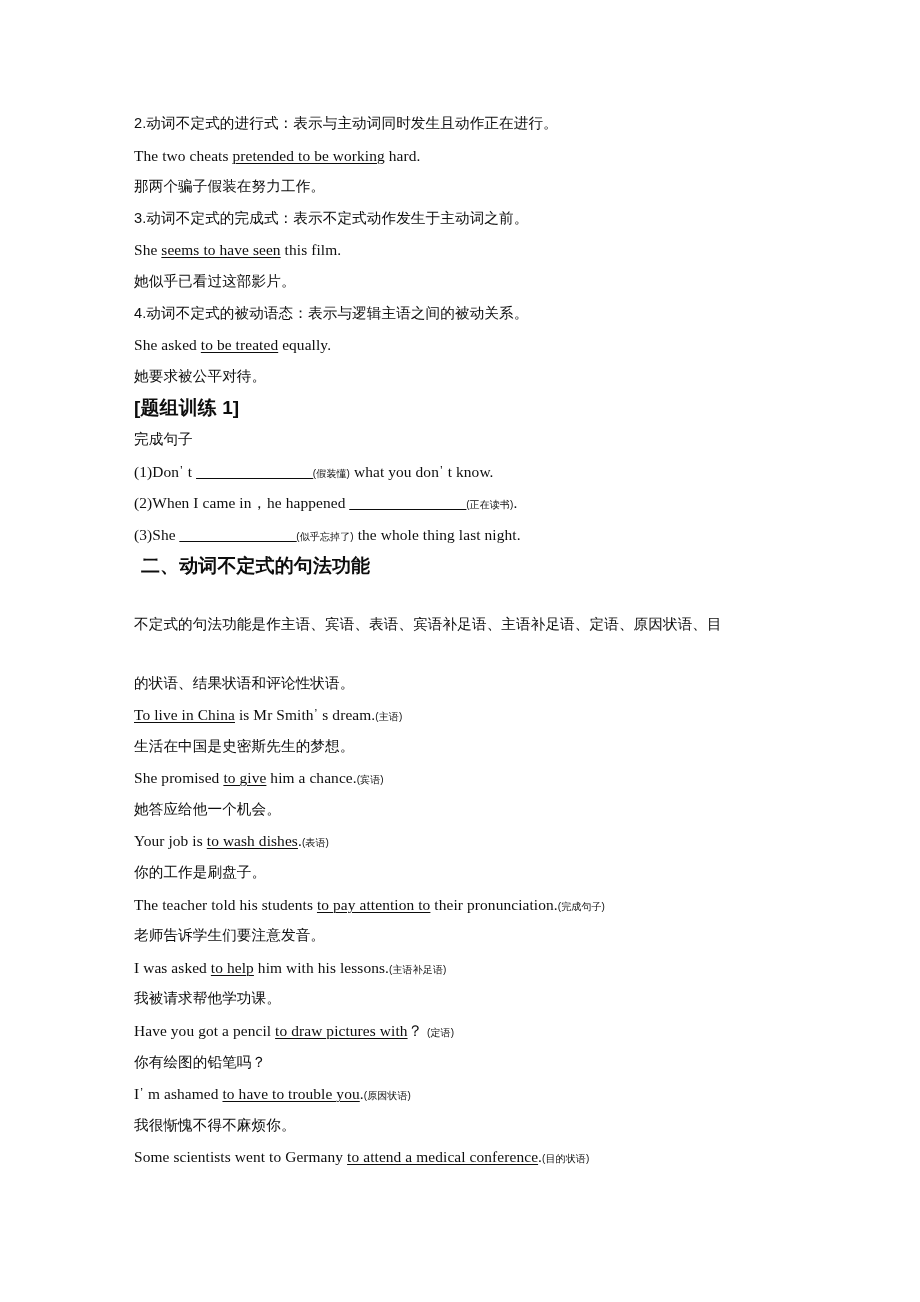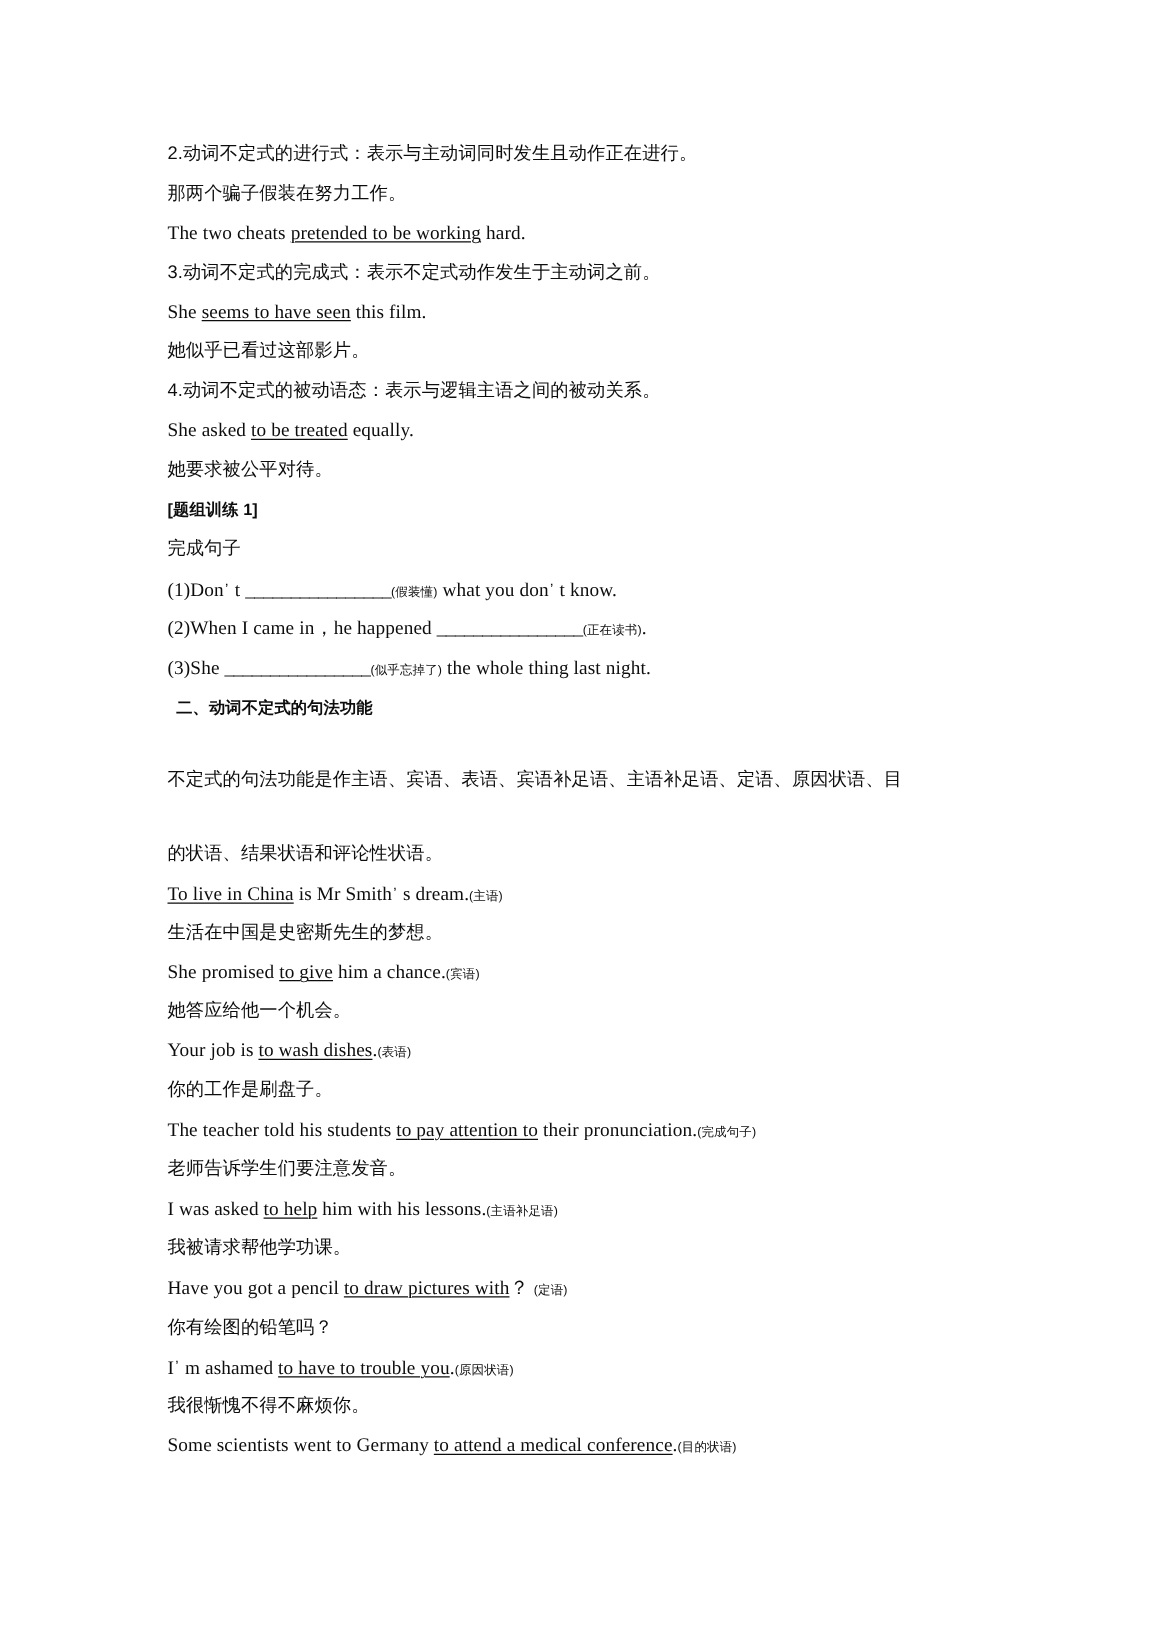--- a/index.html
+++ b/index.html
@@ -35,21 +35,21 @@
     font-family: "Liberation Sans", "DejaVu Sans", sans-serif;
     font-size: 14.6px;
   }
   .en {
     font-family: "Liberation Serif", "DejaVu Serif", serif;
     font-size: 15.4px;
   }
   .heading {
     font-family: "Liberation Sans", "DejaVu Sans", sans-serif;
     font-weight: bold;
-    font-size: 13px;
+    font-size: 19px;
   }
   .heading-indent {
     padding-left: 7px;
   }
   .para {
     font-family: "Liberation Sans", "DejaVu Sans", sans-serif;
     font-size: 14.6px;
     line-height: 31.6px;
     white-space: normal;
     width: 655px;
@@ -60,45 +60,46 @@
     white-space: nowrap;
   }
   u.ul {
     text-decoration: underline;
     text-decoration-thickness: 1px;
     text-underline-offset: 1.5px;
   }
   .blank {
     font-family: "Liberation Serif", "DejaVu Serif", serif;
     letter-spacing: -0.4px;
+    text-decoration: underline;
   }
   .apos {
     font-family: "Liberation Sans", "DejaVu Sans", sans-serif;
     font-size: 12px;
     vertical-align: 2px;
     padding: 0 1px;
   }
   .cnparen {
     font-family: "Liberation Sans", "DejaVu Sans", sans-serif;
     font-size: 10px;
   }
 </style>
 </head>
 <body>
 
 <div class="page">
   <div class="content">
 
     <div class="line cn">2.动词不定式的进行式：表示与主动词同时发生且动作正在进行。</div>
 
-    <div class="line cn">那两个骗子假装在努力工作。</div>
-
     <div class="line en">
       <span>The two cheats </span><u class="ul">pretended to be working</u><span> hard.</span>
     </div>
+
+    <div class="line cn">那两个骗子假装在努力工作。</div>
 
     <div class="line cn">3.动词不定式的完成式：表示不定式动作发生于主动词之前。</div>
 
     <div class="line en">
       <span>She </span><u class="ul">seems to have seen</u><span> this film.</span>
     </div>
 
     <div class="line cn">她似乎已看过这部影片。</div>
 
     <div class="line cn">4.动词不定式的被动语态：表示与逻辑主语之间的被动关系。</div>

